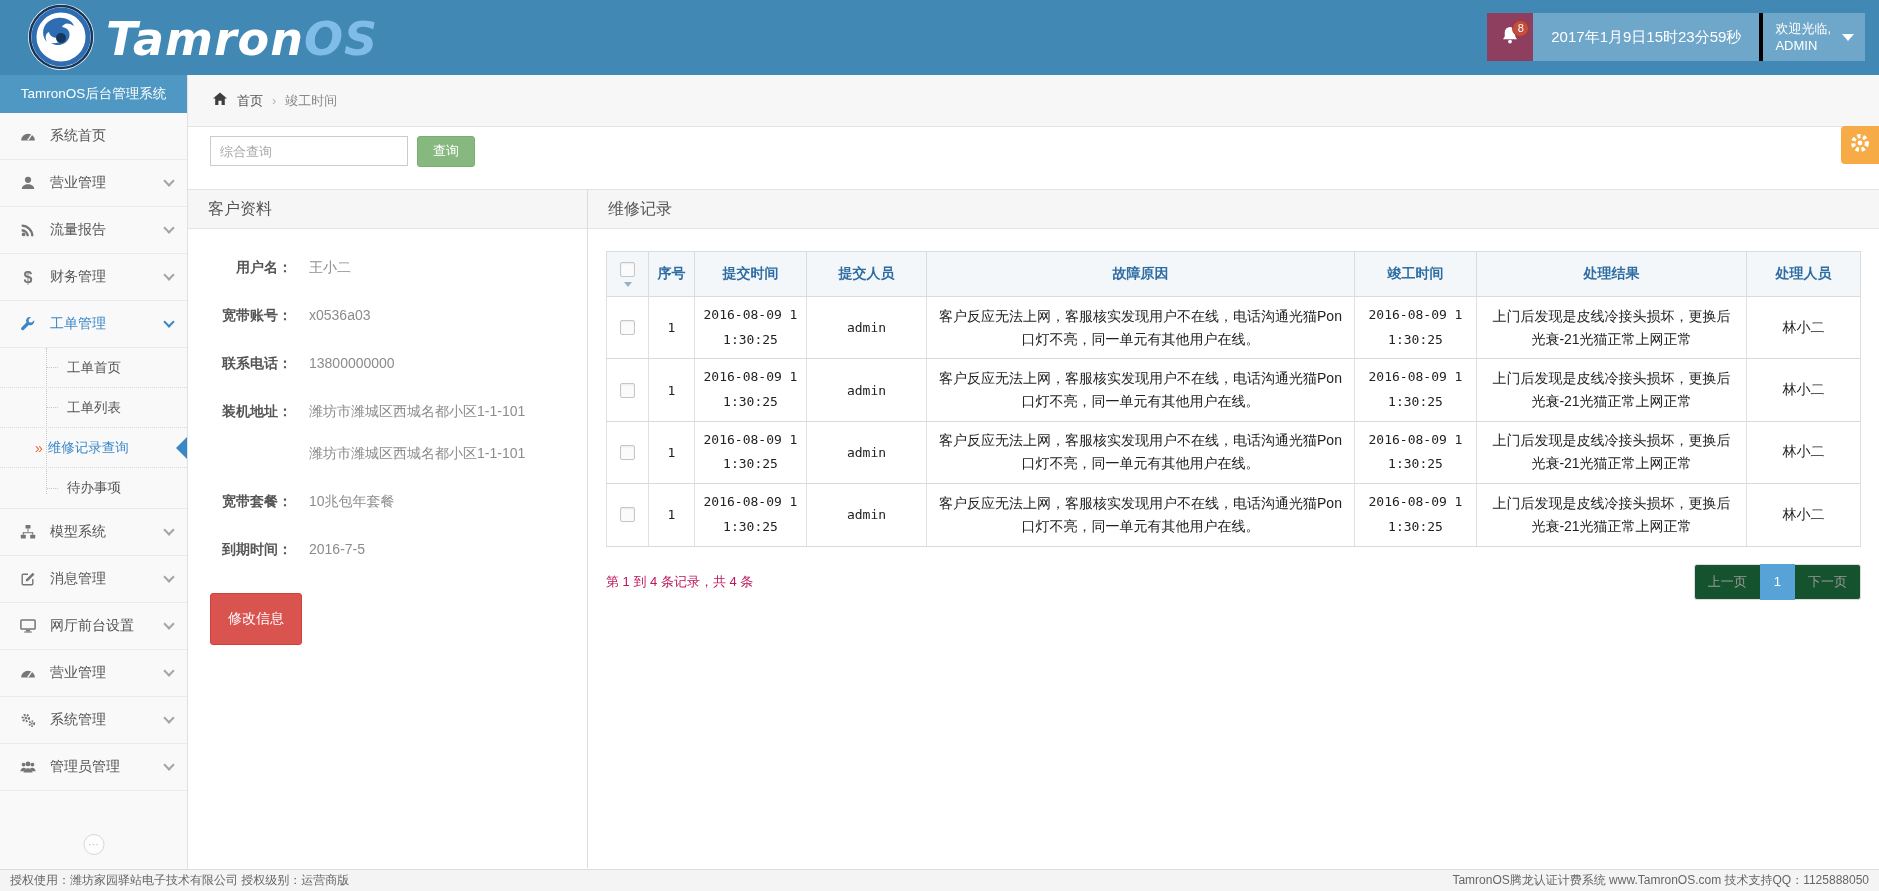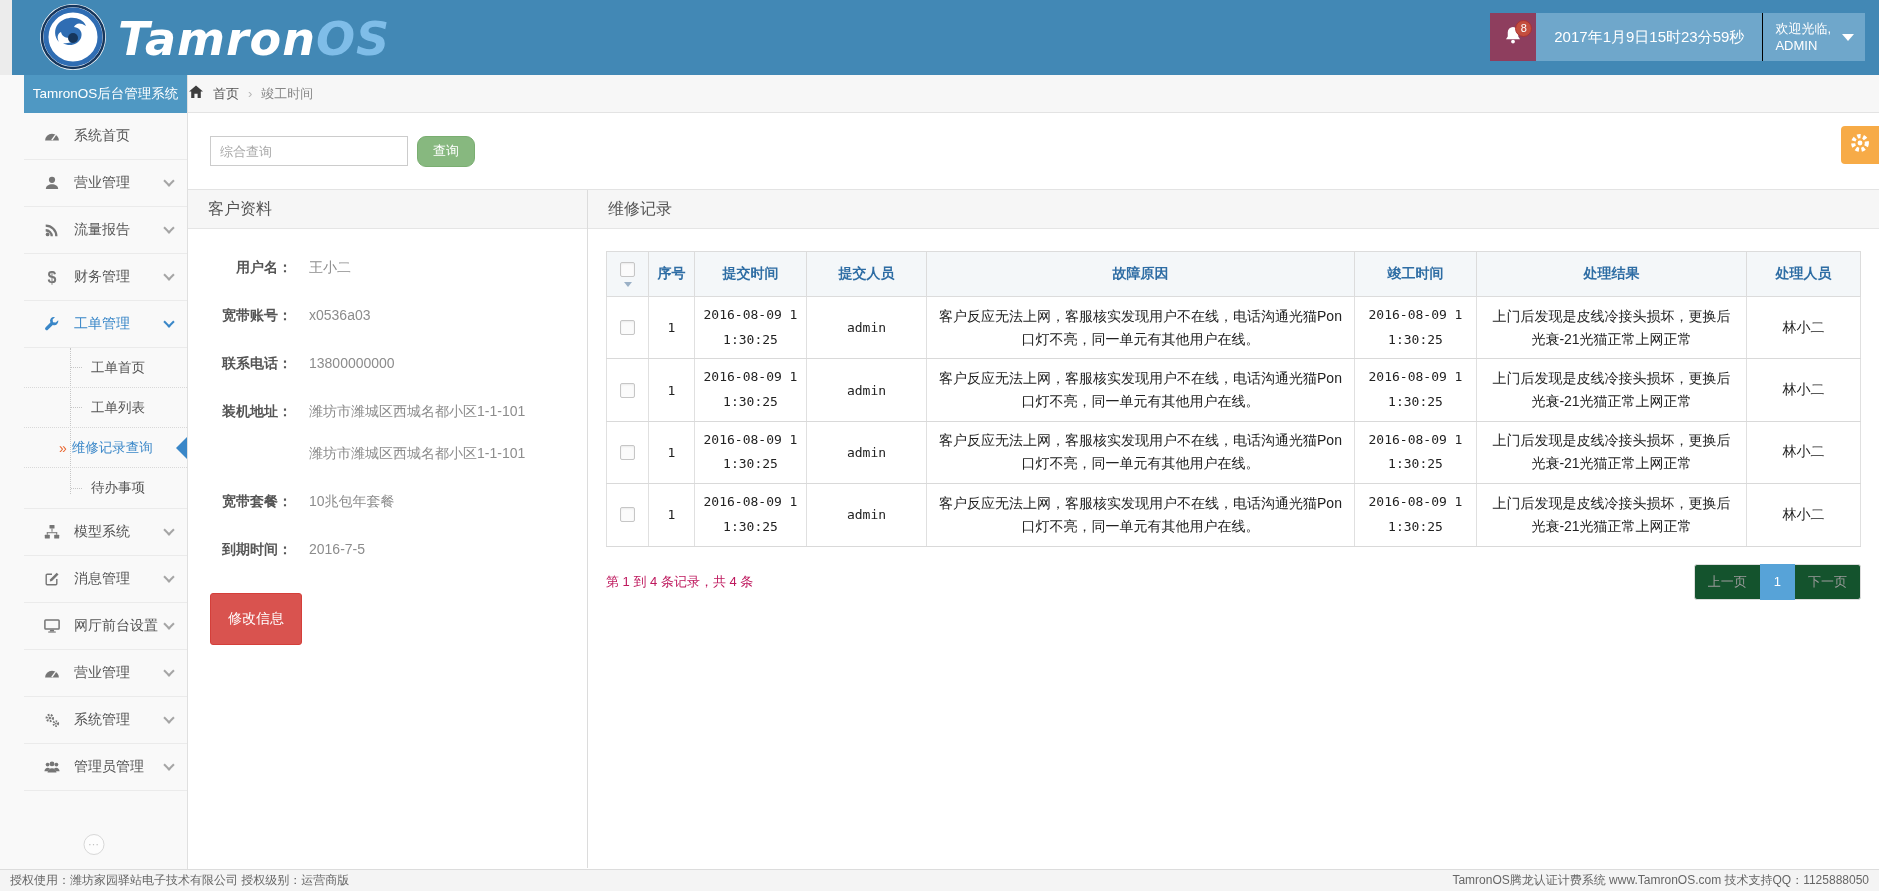--- a/index.html
+++ b/index.html
@@ -2,57 +2,57 @@
 <html><head>
 <meta charset="utf-8">
 <style>
   * { box-sizing: border-box; }
   html,body { margin:0; padding:0; }
   body {
     width:1879px; height:891px; position:relative; overflow:hidden;
     background:#ececec; font-family:"Liberation Sans", sans-serif;
   }
   
-  .header { position:absolute; top:0; left:12px; right:0; height:75px; background:#4288b5; z-index:10; }
+  .header { position:absolute; top:0; left:0; right:0; height:75px; background:#4288b5; z-index:10; }
   .logo { position:absolute; left:26px; top:2px; display:flex; align-items:center; gap:10px; cursor:pointer; }
   .logo-text { font-size:46px; font-weight:bold; font-style:italic; color:#fff; letter-spacing:1px; font-family:"DejaVu Sans", sans-serif; }
   .logo-text .os { color:#7fbde8; }
   .header-right { position:absolute; right:14px; top:13px; height:48px; display:flex; }
   .bell-box { width:46px; background:#8e3e5e; display:flex; align-items:center; justify-content:center; position:relative; cursor:pointer; }
   .badge { position:absolute; top:7px; right:4px; width:17px; height:17px; border-radius:50%; background:#c44e3e; border:1px solid #a33; color:#fff; font-size:11px; line-height:15px; text-align:center; }
   .date-box { background:#6fa7cb; color:#fff; font-size:15px; display:flex; align-items:center; padding:0 18px; }
-  .welcome-box { background:#6fa7cb; border-left:1px solid #000000; color:#fff; font-size:13px; padding:7px 34px 0 12px; position:relative; cursor:pointer; line-height:17px; }
+  .welcome-box { background:#6fa7cb; border-left:4px solid #000000; color:#fff; font-size:13px; padding:7px 34px 0 12px; position:relative; cursor:pointer; line-height:17px; }
   .welcome-caret { position:absolute; right:11px; top:21px; width:0; height:0; border-left:6px solid transparent; border-right:6px solid transparent; border-top:7px solid #fff; }
   
-  .sidebar { position:absolute; left:0; top:75px; width:188px; bottom:22px; background:#f9f9f9; border-right:1px solid #e0e0e0; z-index:5;padding-left:24px; }
+  .sidebar { position:absolute; left:0; top:75px; width:188px; bottom:22px; background:#f9f9f9; border-right:1px solid #e0e0e0; z-index:5; }
   .sidebar-title { height:38px; background:#4f98c3; color:#fff; font-size:13.5px; display:flex; align-items:center; justify-content:center; }
   .menu-item { height:47px; display:flex; align-items:center; padding:0 14px 0 18px; border-bottom:1px solid #ebebeb; color:#555; font-size:14px; cursor:pointer; }
   .mi-icon { width:19px; margin-right:13px; display:flex; justify-content:center; align-items:center; }
   .menu-item.active { color:#3a87c8; }
   .chev { margin-left:auto; width:8px; height:8px; border-right:2px solid #a5a5a5; border-bottom:2px solid #a5a5a5; transform:rotate(45deg); margin-top:-4px; }
   .menu-item.active .chev { border-color:#3a87c8; }
   .submenu { position:relative; border-bottom:1px solid #ebebeb; }
   .submenu .vline { position:absolute; left:46px; top:0; bottom:14px; border-left:1px dotted #c6c6c6; }
   .sub-item { height:40px; display:flex; align-items:center; padding-left:47px; border-bottom:1px dotted #d9d9d9; font-size:13.5px; color:#555; cursor:pointer; position:relative; }
   .sub-item:last-child { border-bottom:none; }
   .twig { width:11px; border-top:1px dotted #c6c6c6; margin-right:9px; }
   .sub-item.active { color:#3a87c8; }
   .marker { color:#e9662f; font-size:14px; margin:0 5px 0 -12px; }
   .active-arrow { position:absolute; right:0; top:50%; margin-top:-11px; width:0; height:0; border-top:11px solid transparent; border-bottom:11px solid transparent; border-right:11px solid #3a87c8; }
   .sidebar-handle { position:absolute; bottom:14px; left:50%; transform:translateX(-50%); width:21px; height:21px; border:1px solid #d8d8d8; border-radius:50%; color:#c2c2c2; font-size:11px; text-align:center; line-height:18px; cursor:pointer; background:#fdfdfd; }
   
-  .breadcrumb { position:absolute; left:188px; top:75px; right:0; height:38px; background:#f7f7f7; border-bottom:1px solid #e3e3e3; display:flex; align-items:center; gap:9px; font-size:13px; color:#555; z-index:4; }
+  .breadcrumb { position:absolute; left:188px; top:75px; right:0; height:52px; background:#f7f7f7; border-bottom:1px solid #e3e3e3; display:flex; align-items:center; padding-left:24px; gap:9px; font-size:13px; color:#555; z-index:4; }
   .crumb-sep { color:#b5b5b5; font-size:13px; }
   .crumb-current { color:#888; }
   
   .content { position:absolute; left:188px; top:113px; right:0; bottom:22px; background:#fff; }
   .search-bar { height:77px; border-bottom:1px solid #e3e3e3; display:flex; align-items:center; padding-left:22px; }
   .search-input { width:198px; height:30px; border:1px solid #ccc; padding:0 9px; font-size:13px; color:#555; outline:none; }
   .search-input::placeholder { color:#aaa; }
-  .search-btn { width:58px; height:31px; background:#87b87f; color:#fff; border:1px solid #7aae71; font-size:13px; margin-left:9px; border-radius:9px; cursor:pointer; }
+  .search-btn { width:58px; height:31px; background:#87b87f; color:#fff; border:1px solid #7aae71; font-size:13px; margin-left:9px; border-radius:3px; cursor:pointer; }
   .panels { display:flex; height:calc(100% - 78px); }
   .panel-left { width:400px; border-right:1px solid #dcdcdc; }
   .panel-right { flex:1; min-width:0; }
   .panel-header { height:39px; background:#f6f6f6; border-bottom:1px solid #e5e5e5; display:flex; align-items:center; padding-left:20px; font-size:16px; color:#555; }
   
   .cust-body { padding-top:26px; }
   .cust-row { display:flex; margin-bottom:24px; line-height:24px; }
   .cust-label { width:104px; text-align:right; color:#555; font-weight:bold; font-size:14px; flex-shrink:0; }
   .cust-value { margin-left:17px; color:#8c8c8c; font-size:14px; }
   .addr2 { margin-top:18px; }

